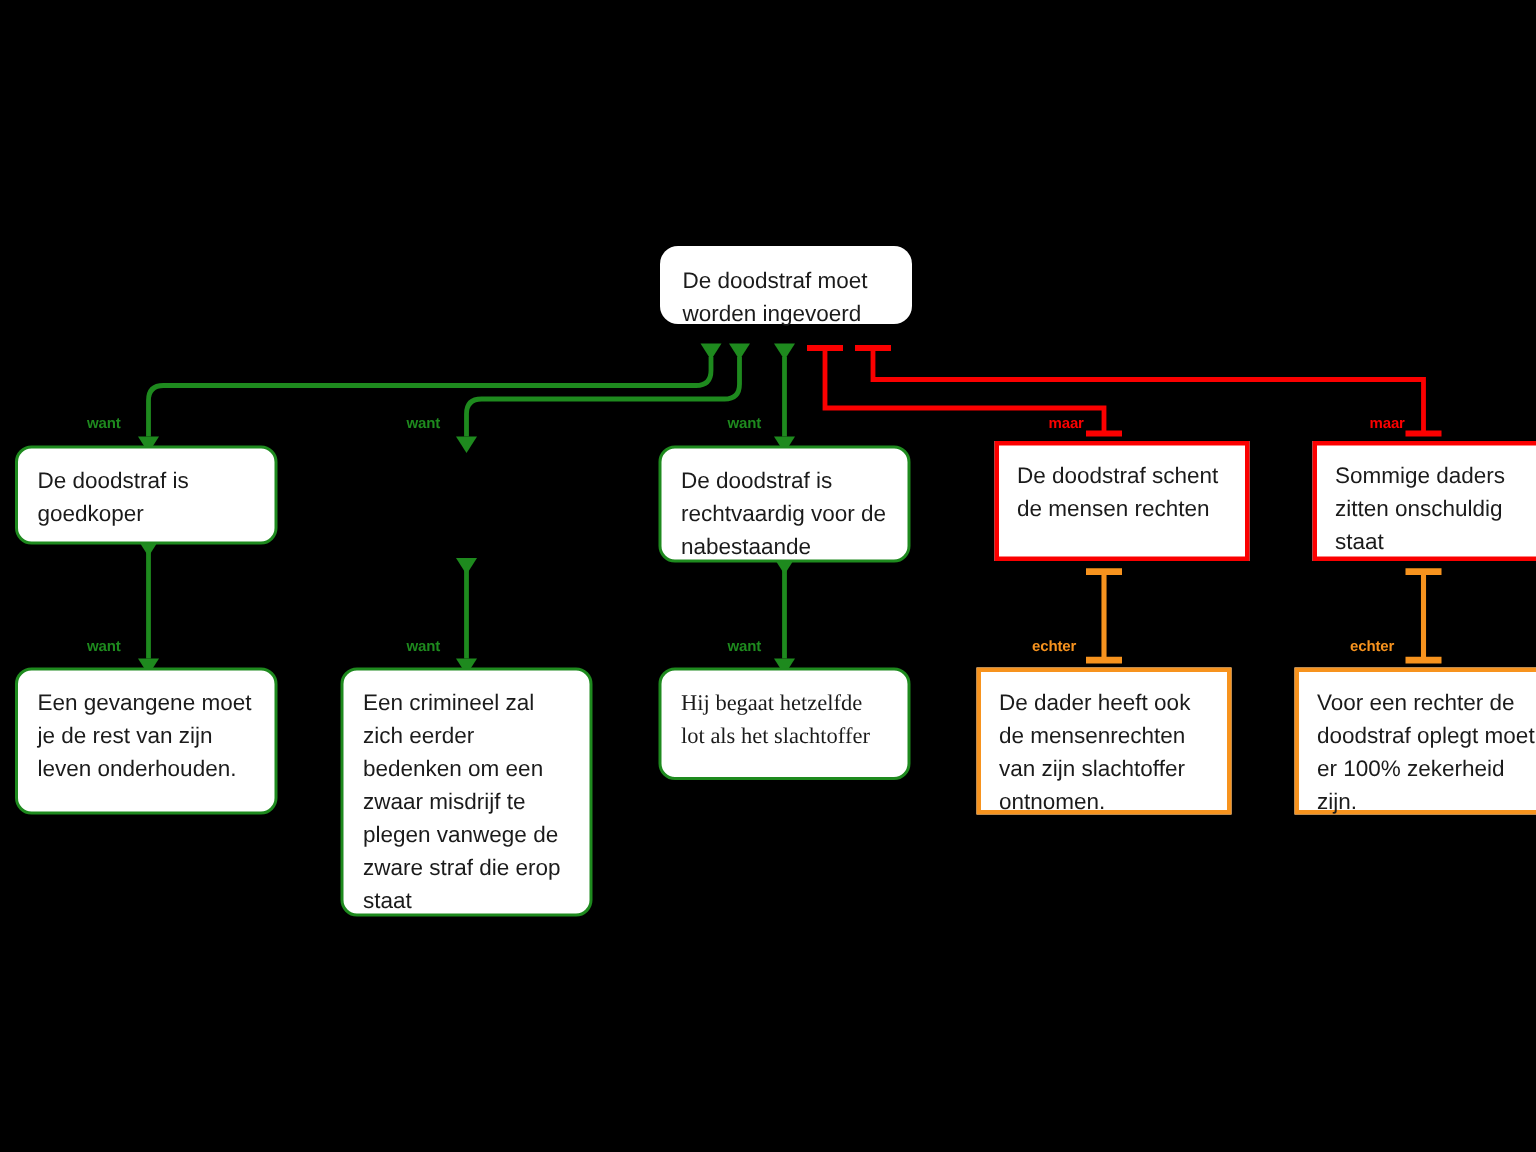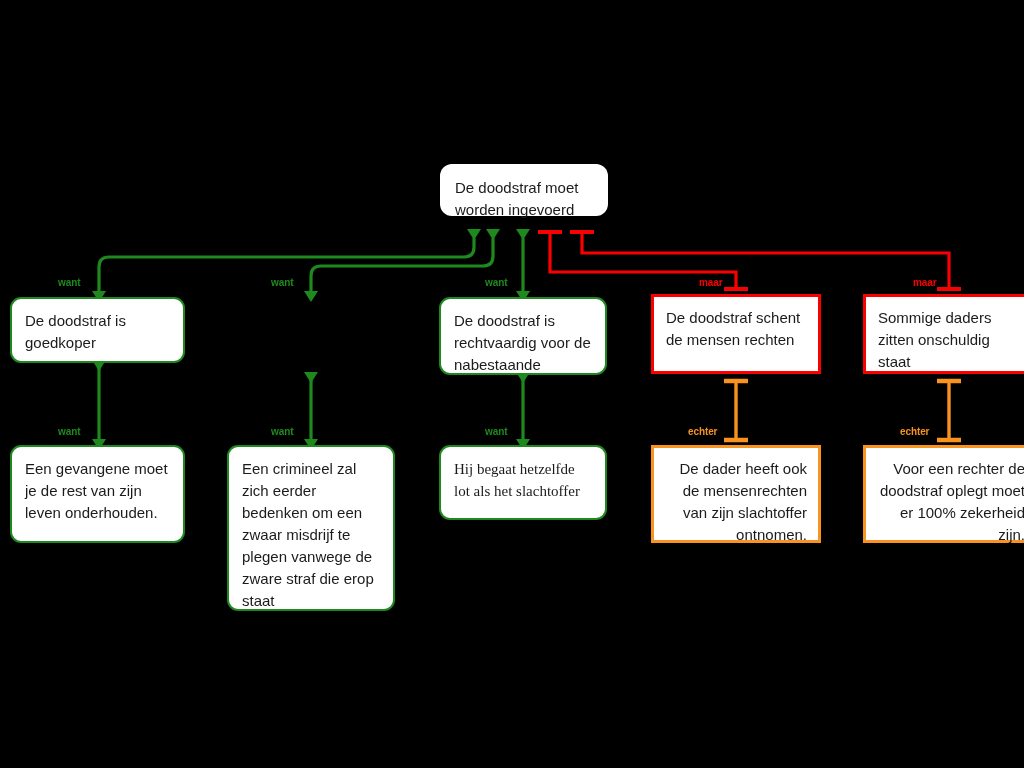--- a/index.html
+++ b/index.html
@@ -55,27 +55,27 @@
   .node.pro {
     border: 2px solid #1e8a1e;
     border-radius: 11px;
     padding: 11px 12px 11px 13px;
   }
   
   .node.con {
     border: 3px solid #fb0000;
     border-radius: 0;
     padding: 10px 11px 10px 12px;
+    margin-left: 12px;
   }
   
   .node.reb {
     border: 3px solid #f7931e;
     border-radius: 0;
     padding: 10px 11px 10px 12px;
-    text-align: right;
   }
   .edge-label {
     position: absolute;
     font-size: 10px;
     font-weight: bold;
     letter-spacing: -0.1px;
     z-index: 7;
     white-space: nowrap;
   }
   .edge-label.green { color: #1e8a1e; }

